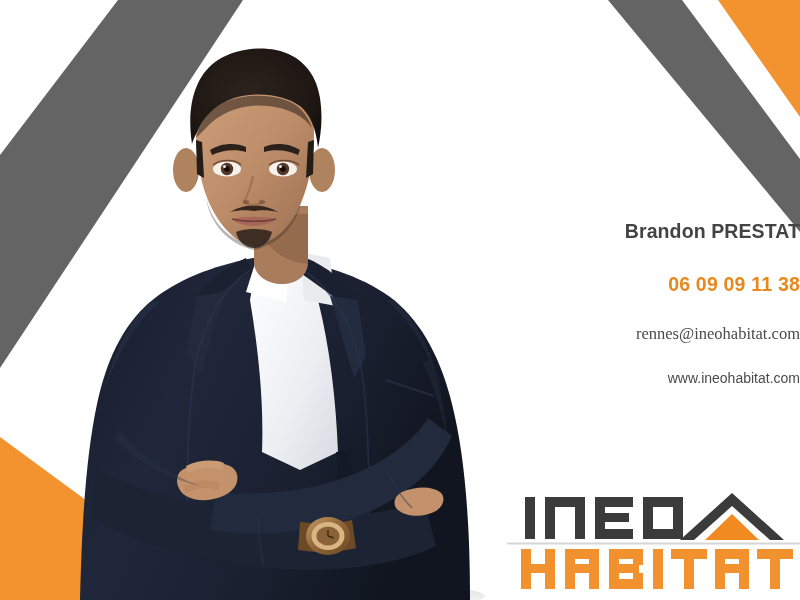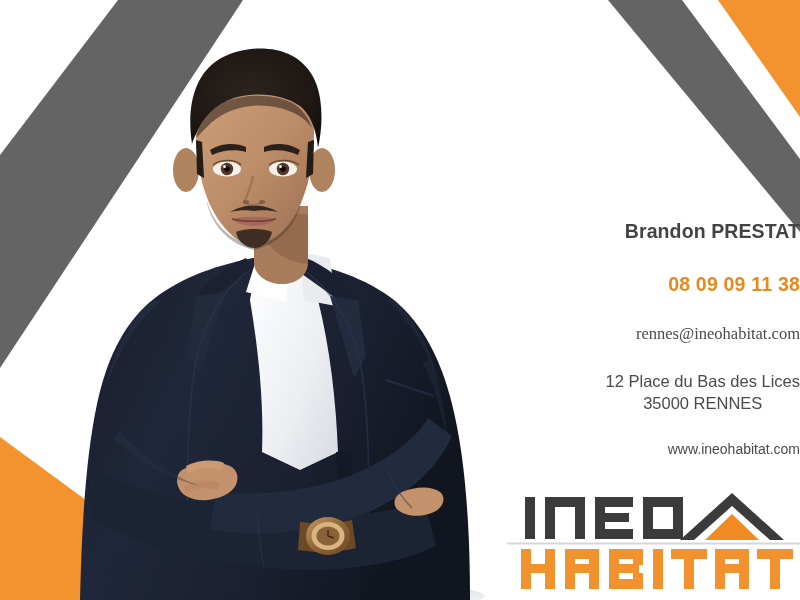--- a/index.html
+++ b/index.html
@@ -301,28 +301,24 @@
         <path fill="#2a3349" opacity="0.35" d="M120,430 C136,452 164,472 200,486 C166,478 134,460 114,438 Z
                  M430,360 C440,384 446,414 448,446 C442,414 434,384 422,362 Z"></path>
       </g>
     </svg>
   </div>
 
   <div class="info">
 
     <div class="contact-name">Brandon PRESTAT</div>
 
-    <div class="contact-phone">08 09 09 11 38</div>
+    <div class="contact-phone">06 09 09 11 38</div>
 
     <div class="contact-email">rennes@ineohabitat.com</div>
 
-    <div class="contact-address">
-      <span class="addr-line">12 Place du Bas des Lices</span>
-      <span class="addr-line">35000 RENNES</span>
-    </div>
 
     <div class="contact-web">www.ineohabitat.com</div>
   </div>
 
   <div class="logo-block">
     <svg viewBox="0 0 293 108" xmlns="http://www.w3.org/2000/svg">
 
       <g fill="#3b3b3b">
 
         <rect x="18" y="10" width="10" height="42"></rect>

